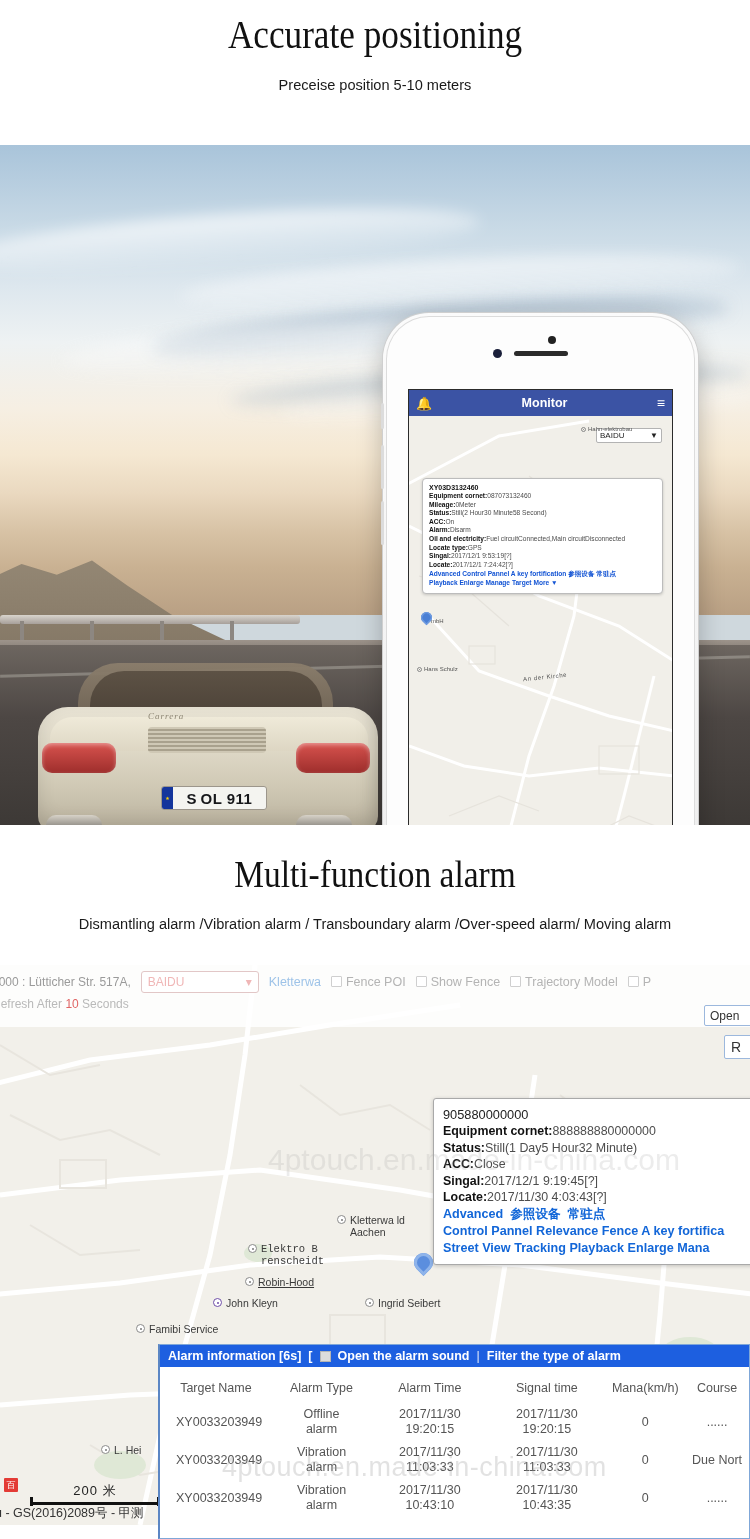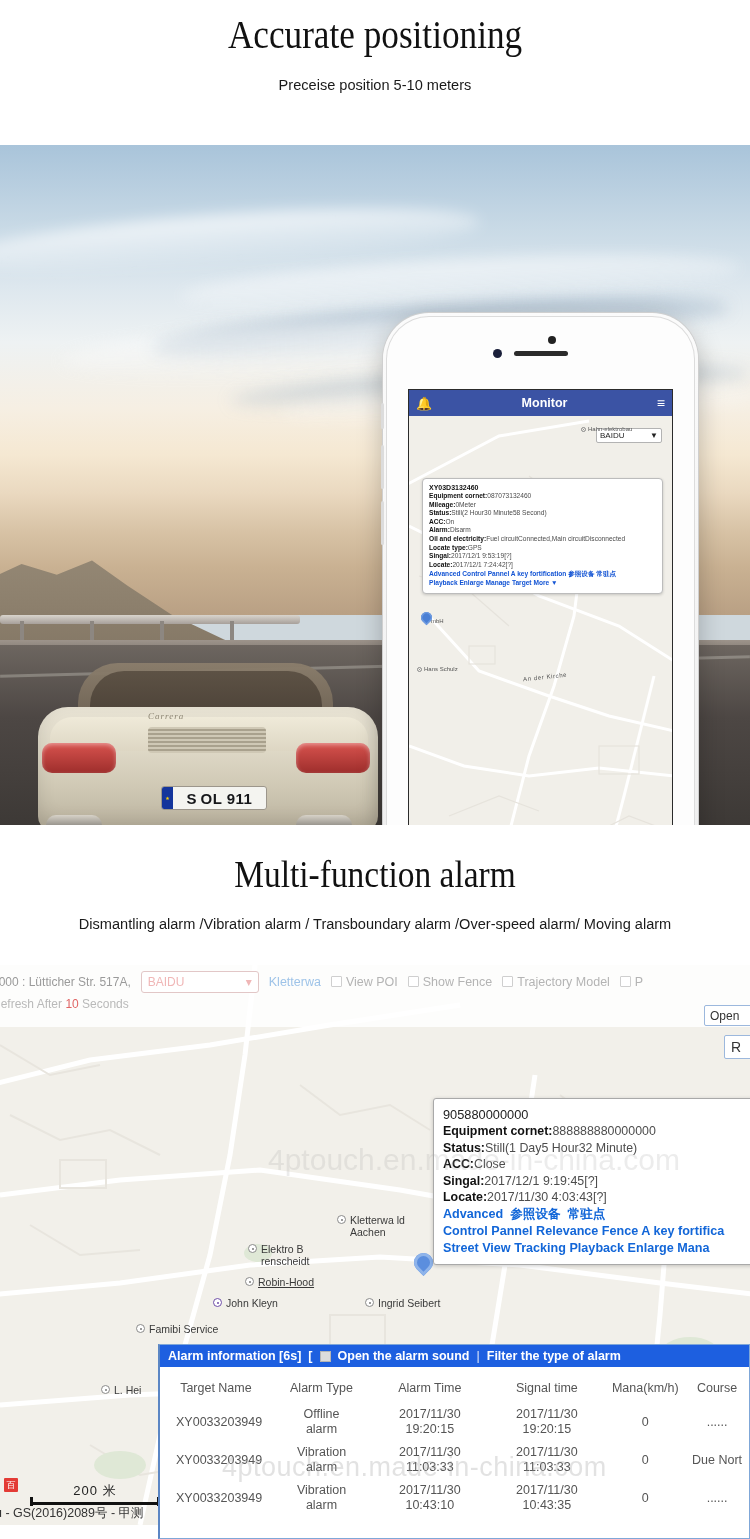--- a/index.html
+++ b/index.html
@@ -522,21 +522,21 @@
   <div class="desk-toolbar">
     <div class="tb-row1">
       <span class="addr">0000 : Lütticher Str. 517A,</span>
       <div class="baidu-sel">
         <span>BAIDU</span>
         <span>▾</span>
       </div>
       <span class="tb-link">Kletterwa</span>
       <label class="chk">
         <span class="chk-box"></span>
-        <span>View POI</span>
+        <span>Fence POI</span>
       </label>
       <label class="chk">
         <span class="chk-box"></span>
         <span>Show Fence</span>
       </label>
       <label class="chk">
         <span class="chk-box"></span>
         <span>Trajectory Model</span>
       </label>
       <label class="chk">
@@ -551,41 +551,41 @@
 
 
   <div class="open-btn">Open</div>
   <div class="r-btn">R</div>
 </div>
 
 <div class="dpoi" style="left:337px; top:1214px;">
   <span class="dpoi-dot"></span>
   <span style="white-space:normal;width:62px;display:inline-block">Kletterwa ld Aachen</span>
 </div>
-<div class="dpoi" style="left:248px; top:1243px;">
+<div class="dpoi" style="left:248px; top:1243px;font-family:Liberation Mono, monospace;">
   <span class="dpoi-dot"></span>
   <span style="white-space:normal;width:62px;display:inline-block">Elektro B renscheidt</span>
 </div>
 <div class="dpoi" style="left:245px; top:1276px;text-decoration:underline;">
   <span class="dpoi-dot"></span>
   <span>Robin-Hood</span>
 </div>
 <div class="dpoi" style="left:213px; top:1297px;">
   <span class="dpoi-dot purple"></span>
   <span>John Kleyn</span>
 </div>
 <div class="dpoi" style="left:365px; top:1297px;">
   <span class="dpoi-dot"></span>
   <span>Ingrid Seibert</span>
 </div>
 <div class="dpoi" style="left:136px; top:1323px;">
   <span class="dpoi-dot"></span>
   <span>Famibi Service</span>
 </div>
-<div class="dpoi" style="left:101px; top:1384px;">
+<div class="dpoi" style="left:101px; top:1444px;">
   <span class="dpoi-dot"></span>
   <span>L. Hei</span>
 </div>
 
 <div class="dmarker">
     <div class="pin"></div>
   </div>
 
 <div class="wm2">4ptouch.en.made-in-china.com</div>
 

